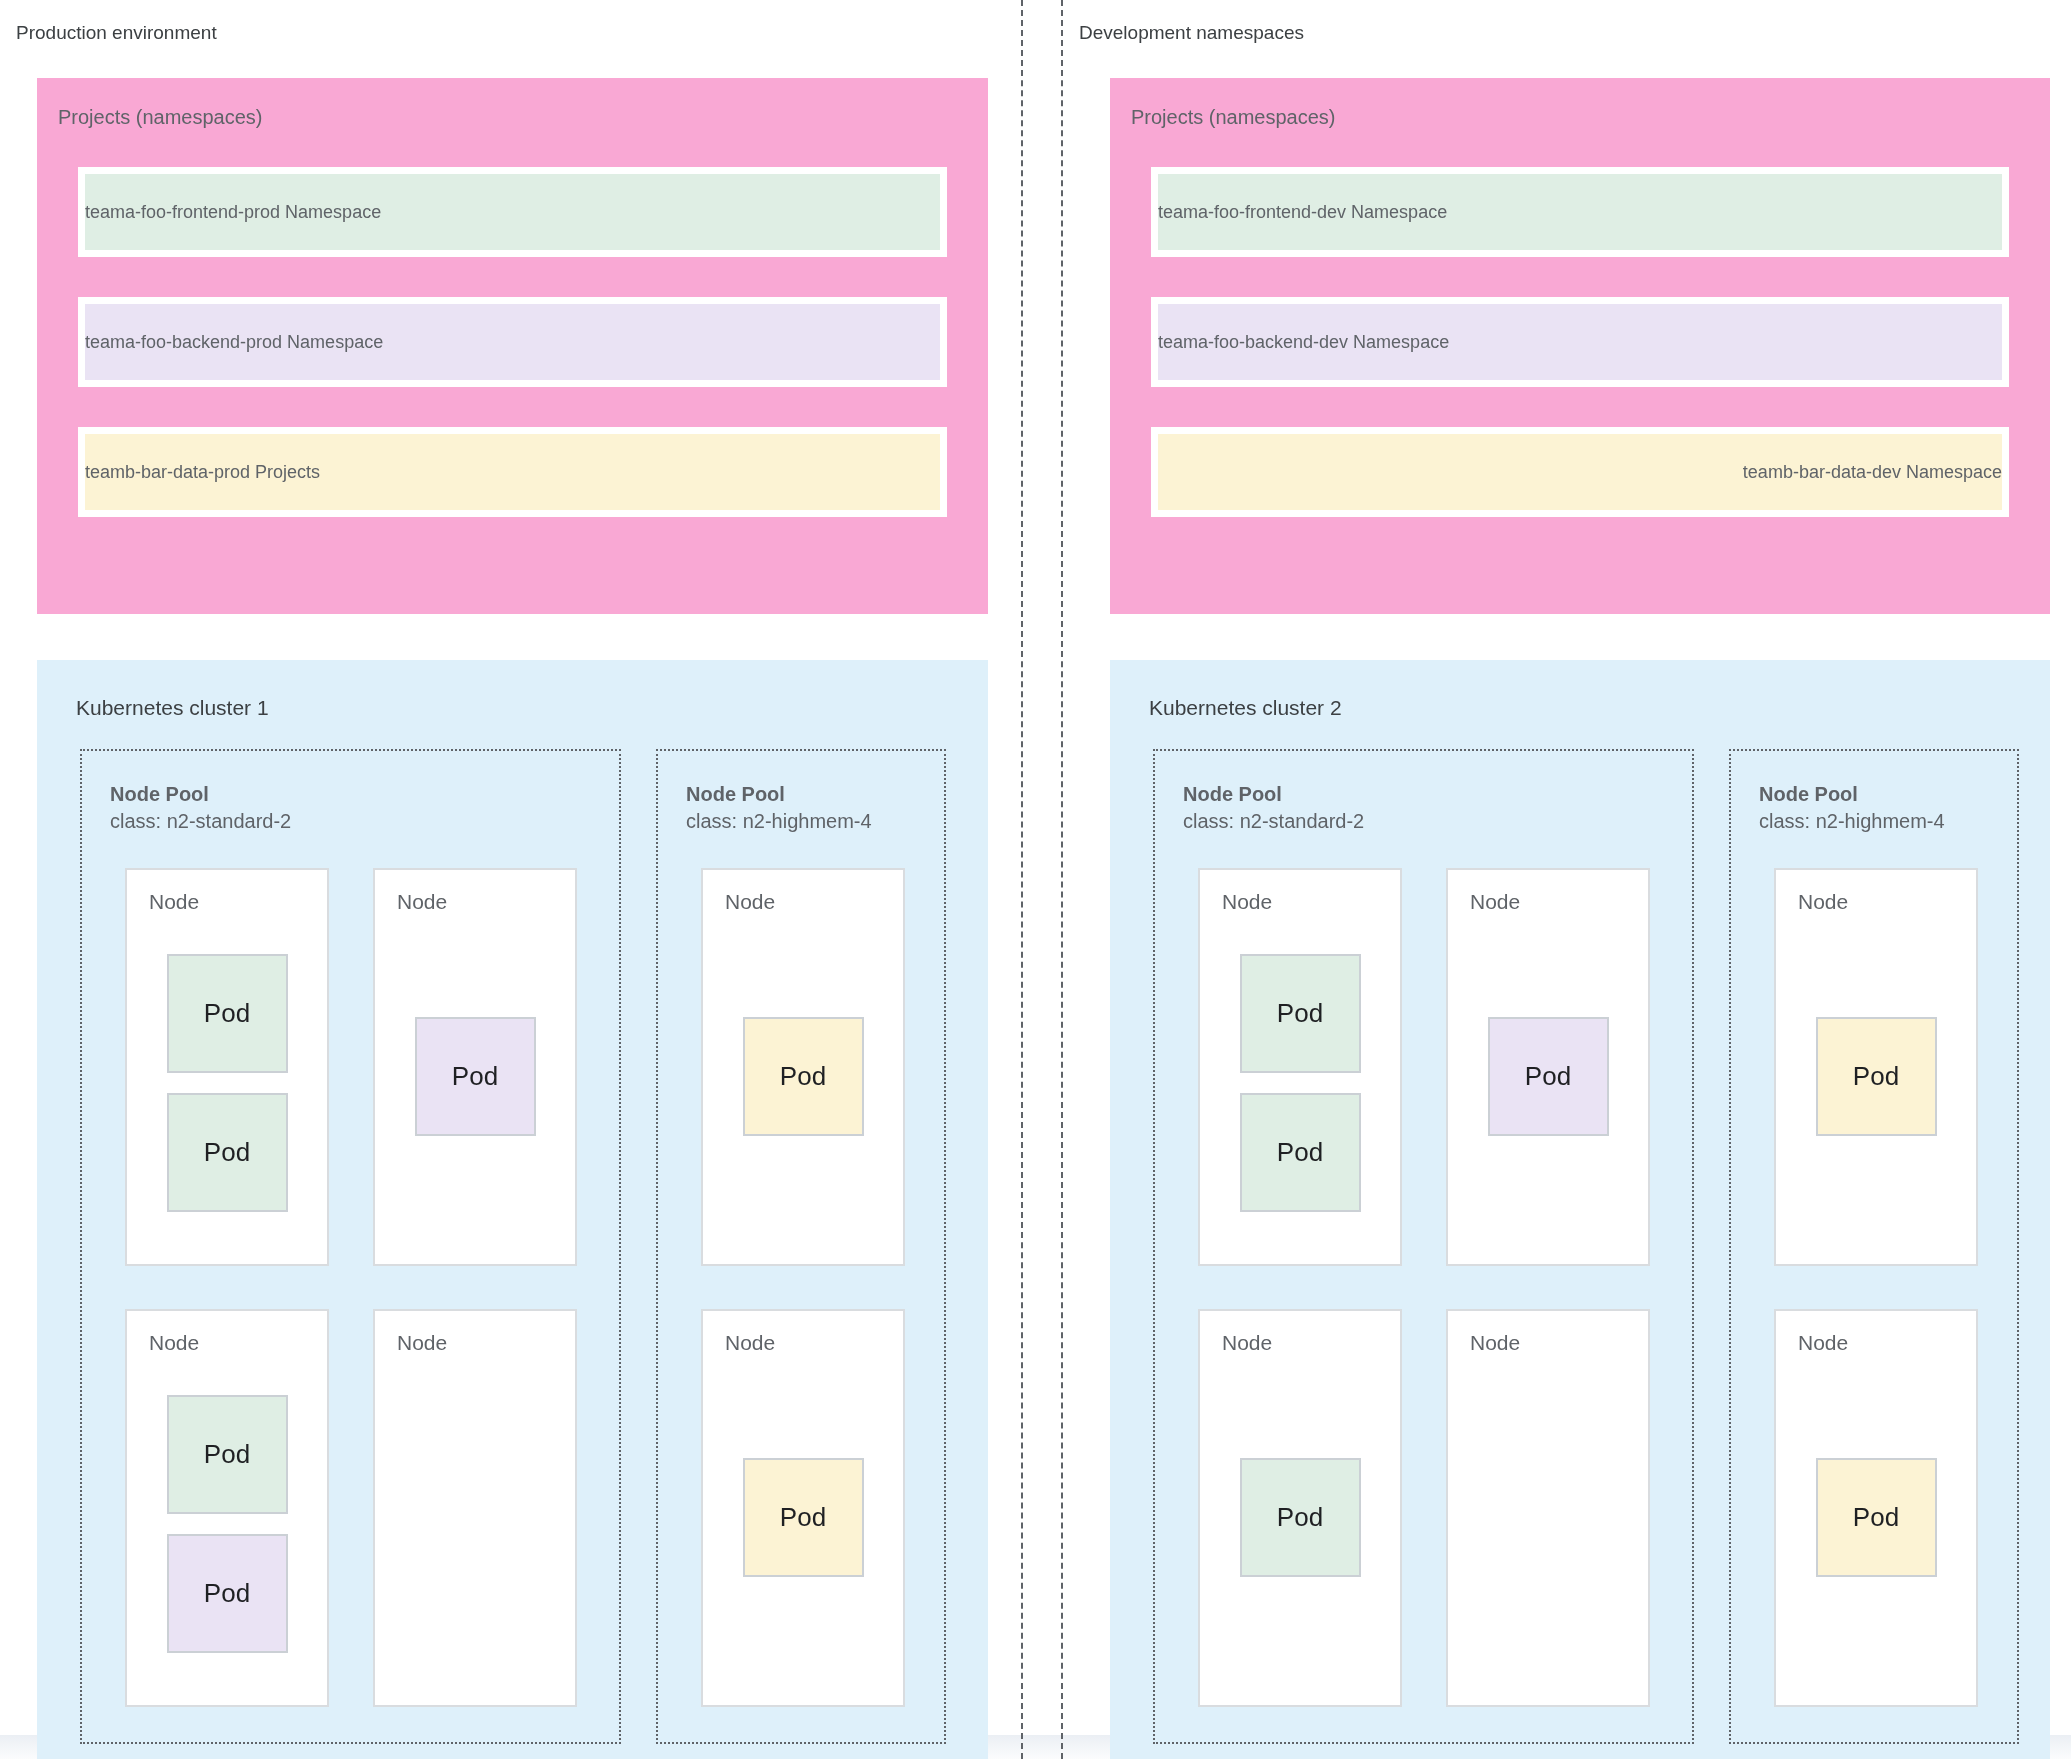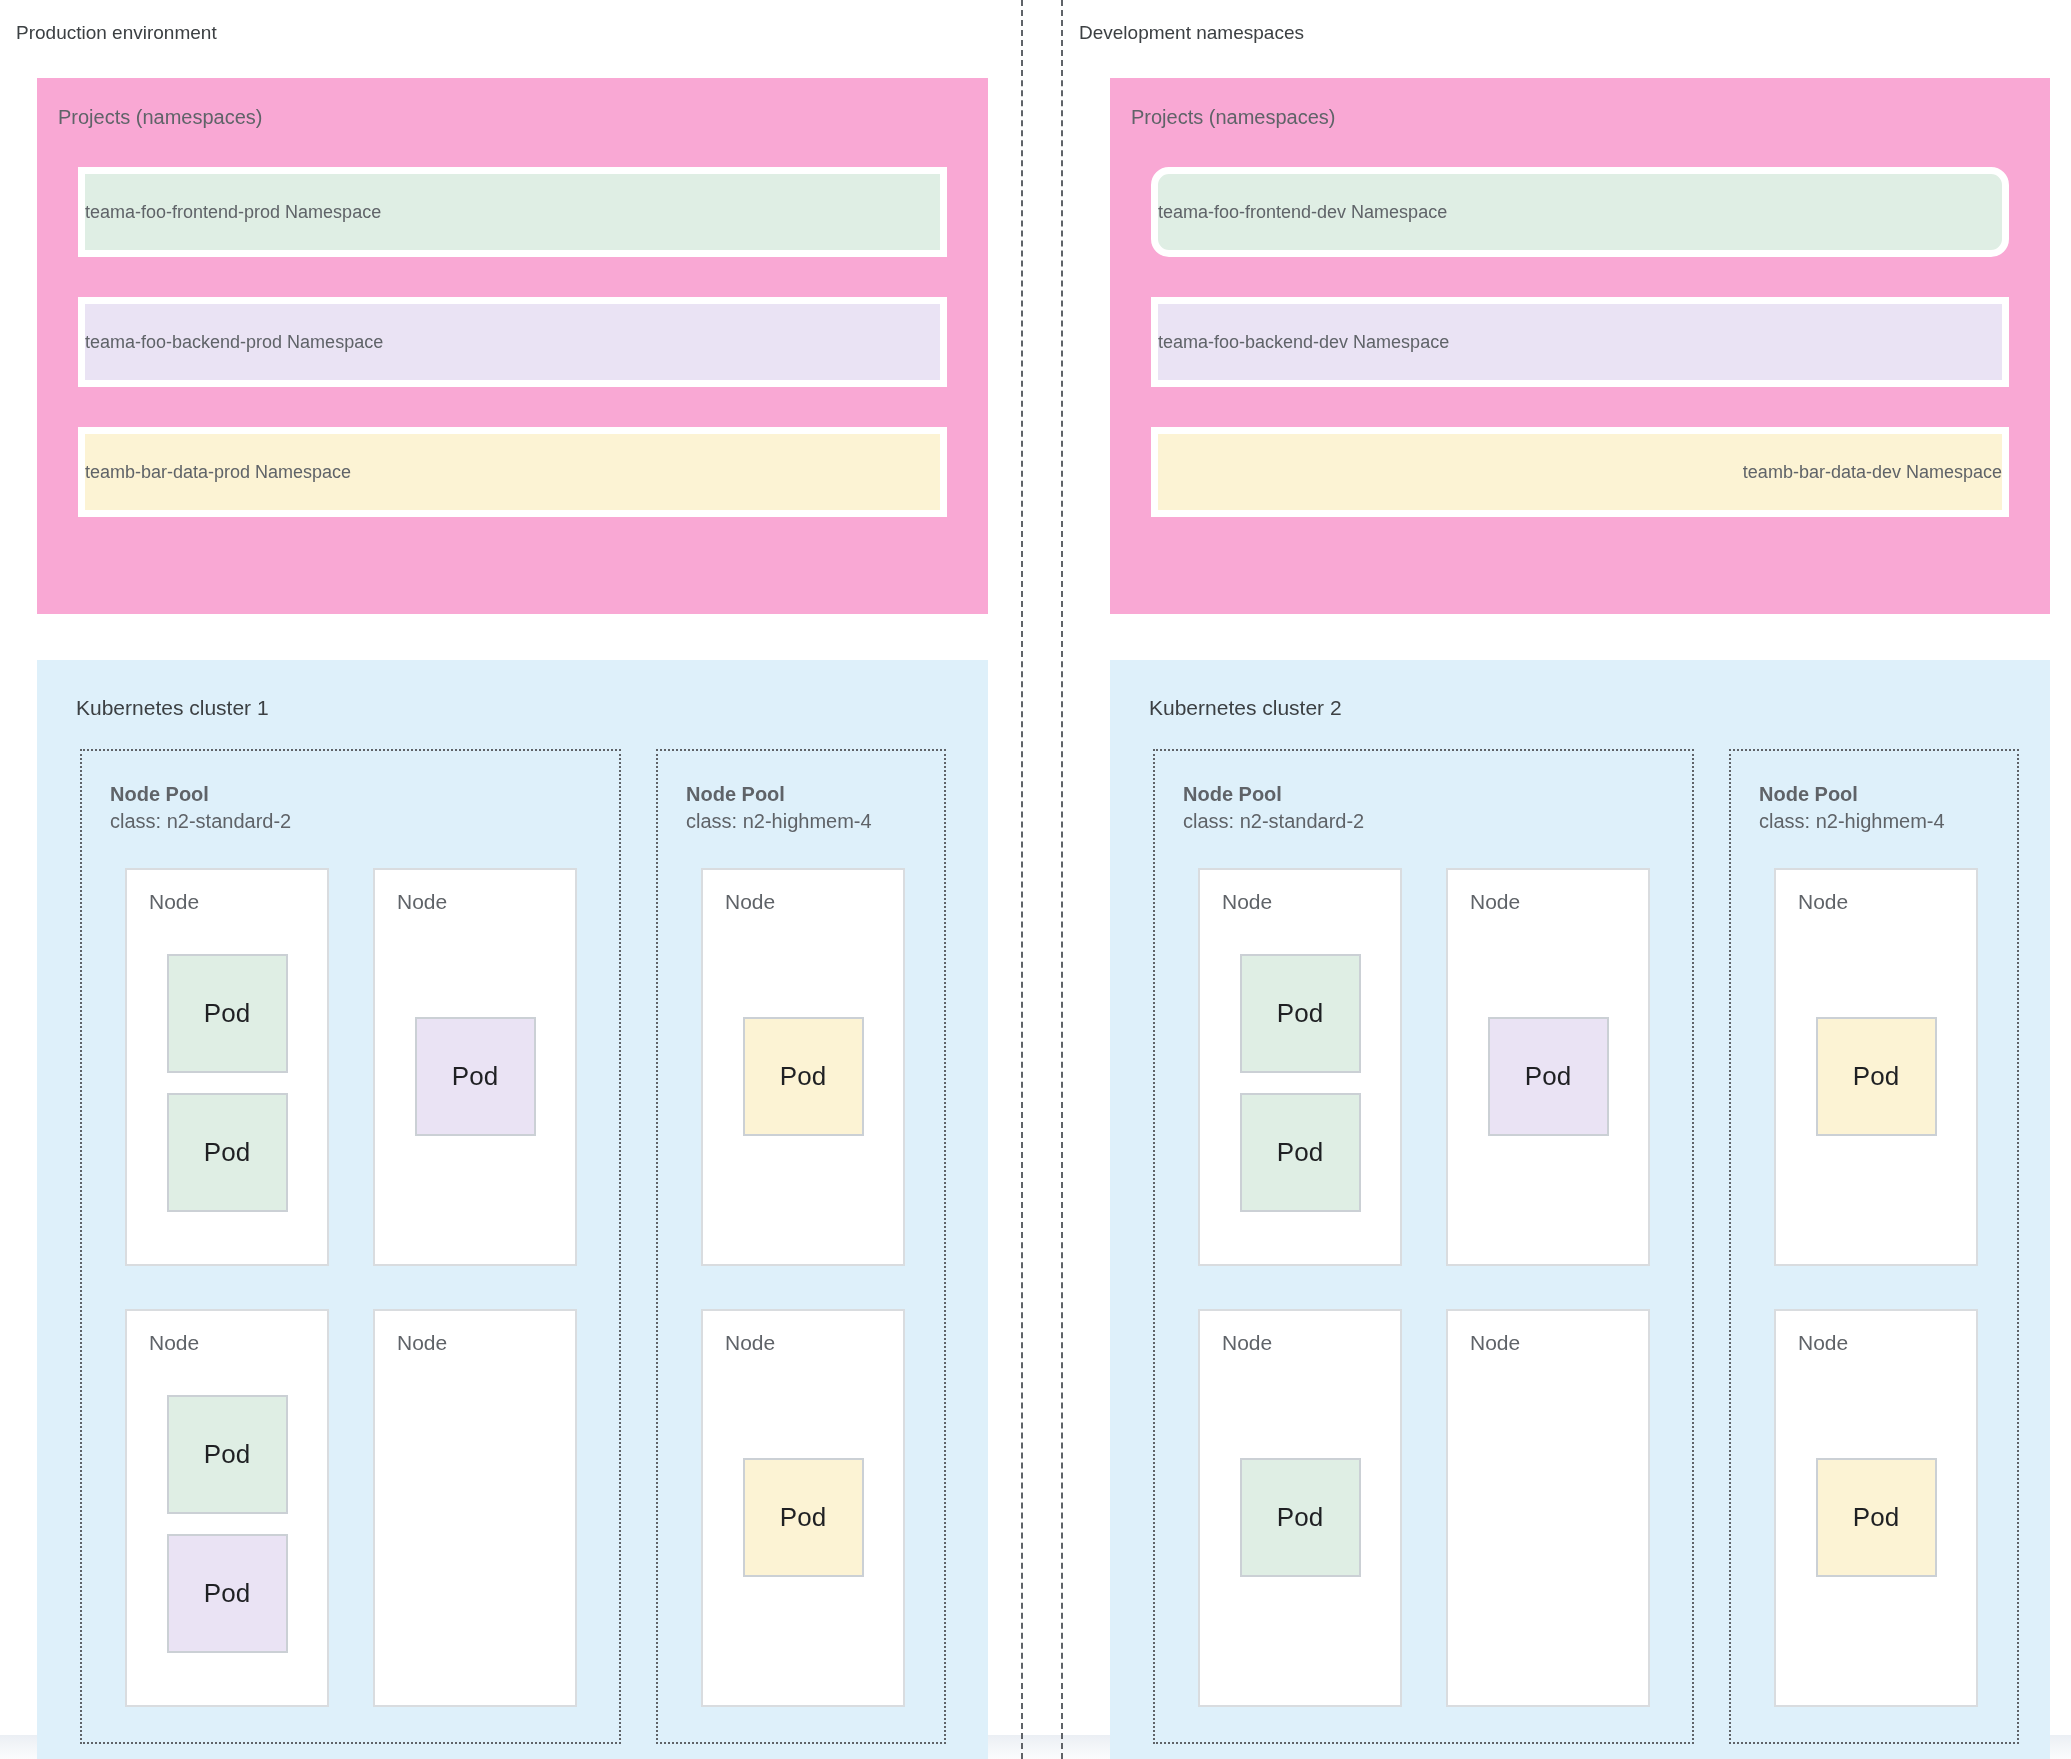--- a/index.html
+++ b/index.html
@@ -151,21 +151,21 @@
     <div class="projects-box">
       <div class="box-label">Projects (namespaces)</div>
       <div class="ns-list">
         <div class="ns-bar" style="background: rgb(223, 238, 228);">
           <span>teama-foo-frontend-prod Namespace</span>
         </div>
         <div class="ns-bar" style="background: rgb(234, 227, 244);">
           <span>teama-foo-backend-prod Namespace</span>
         </div>
         <div class="ns-bar" style="background: rgb(252, 243, 212);">
-          <span>teamb-bar-data-prod Namespace</span>
+          <span>teamb-bar-data-prod Projects</span>
         </div>
       </div>
     </div>
 
     <div class="cluster-box">
       <div class="cluster-label">Kubernetes cluster 1</div>
       <div class="pools">
 
         <div class="pool wide">
           <div class="pool-head">
@@ -237,21 +237,21 @@
       </div>
     </div>
   </section>
 
   <section class="env dev">
     <div class="env-title">Development namespaces</div>
 
     <div class="projects-box">
       <div class="box-label">Projects (namespaces)</div>
       <div class="ns-list">
-        <div class="ns-bar" style="background: rgb(223, 238, 228); border-radius: 18px;">
+        <div class="ns-bar" style="background: rgb(223, 238, 228);">
           <span>teama-foo-frontend-dev Namespace</span>
         </div>
         <div class="ns-bar" style="background: rgb(234, 227, 244);">
           <span>teama-foo-backend-dev Namespace</span>
         </div>
         <div class="ns-bar" style="background: rgb(252, 243, 212); justify-content: flex-end;">
           <span>teamb-bar-data-dev Namespace</span>
         </div>
       </div>
     </div>

